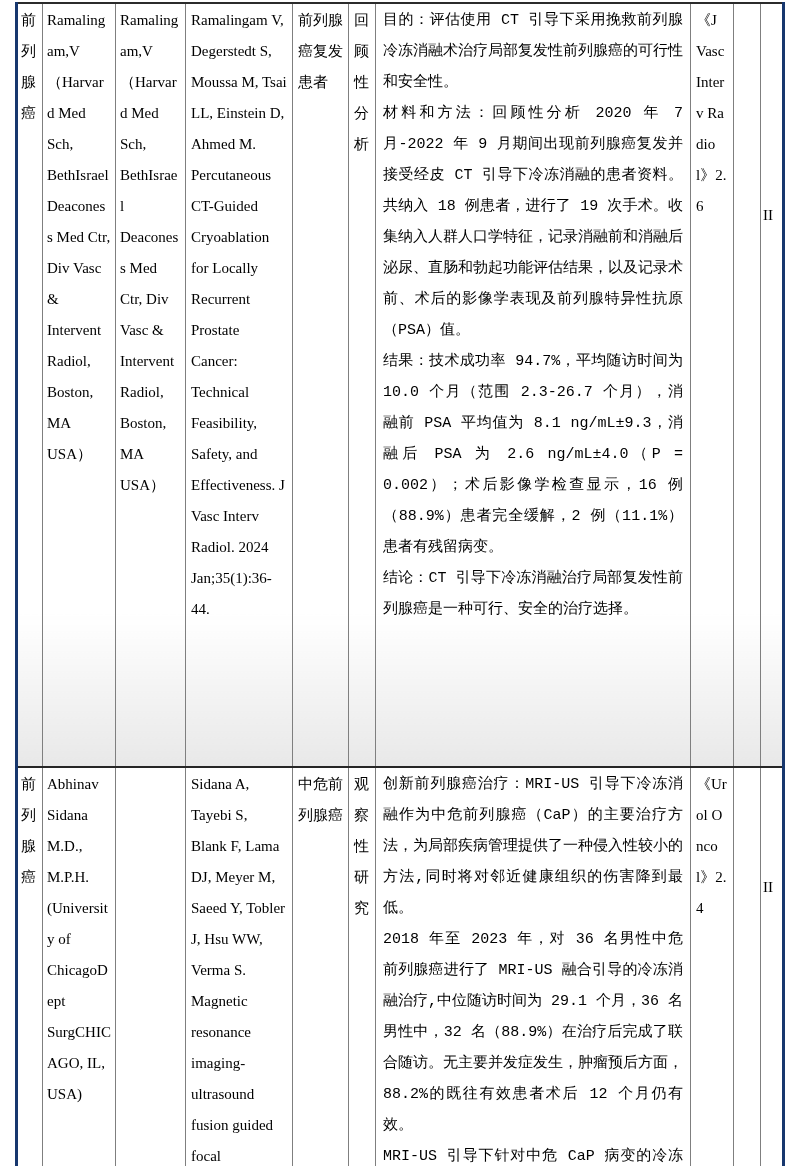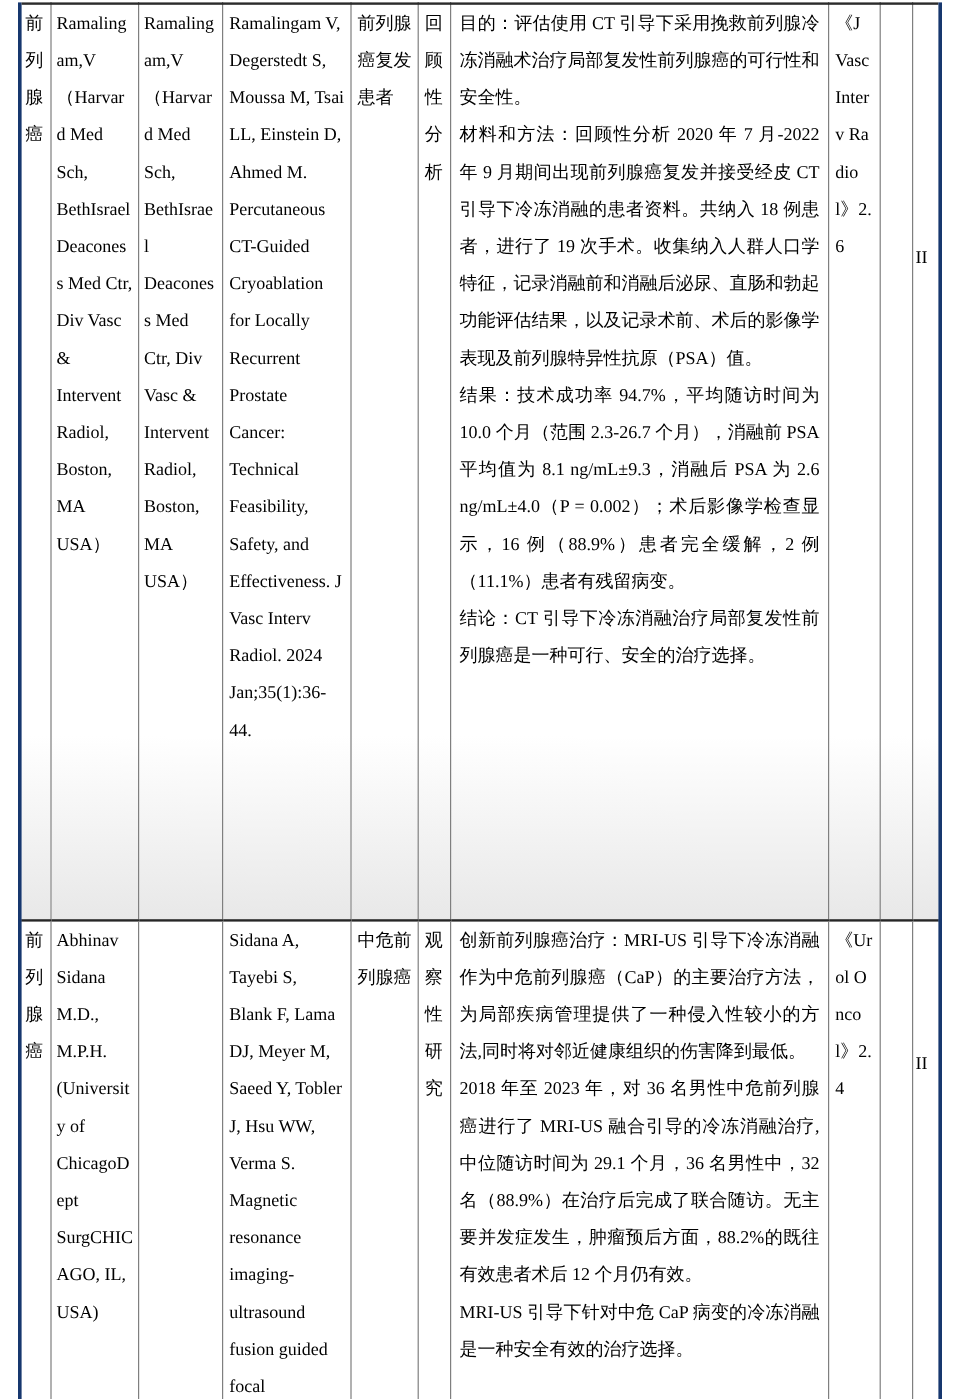--- a/index.html
+++ b/index.html
@@ -27,21 +27,21 @@
     height:566px;
     border-bottom:2px solid #262626;
     background:linear-gradient(180deg,#ffffff 0%,#ffffff 80%,#e8e8e8 100%);
   }
   tr.r2 td{height:600px;}
   .c-cancer{padding:1px 3px 0 3px;}
   .c-author{overflow-wrap:break-word;word-wrap:break-word;}
   .c-citation{overflow-wrap:break-word;word-wrap:break-word;padding:1px 5px 0 5px;}
   .c-pop{padding:1px 5px 12px 5px;}
   .c-design{padding:1px 5px 12px 5px;}
-  .c-abstract{padding:1px 7px 0 7px;text-align:justify;}
+  .c-abstract{padding:1px 7px 0 7px;text-align:justify;font-family:Liberation Mono, monospace;}
   .c-journal{word-break:break-all;padding:1px 4px 0 5px;margin-left:48px;}
   .c-spacer{padding:0;}
   .c-grade{text-align:left;padding:0 2px;}
   tr.r1 .c-grade{padding-top:196px;}
   tr.r2 .c-grade{padding-top:104px;}
   p{margin:0;}
 </style>
 </head>
 <body>
 

